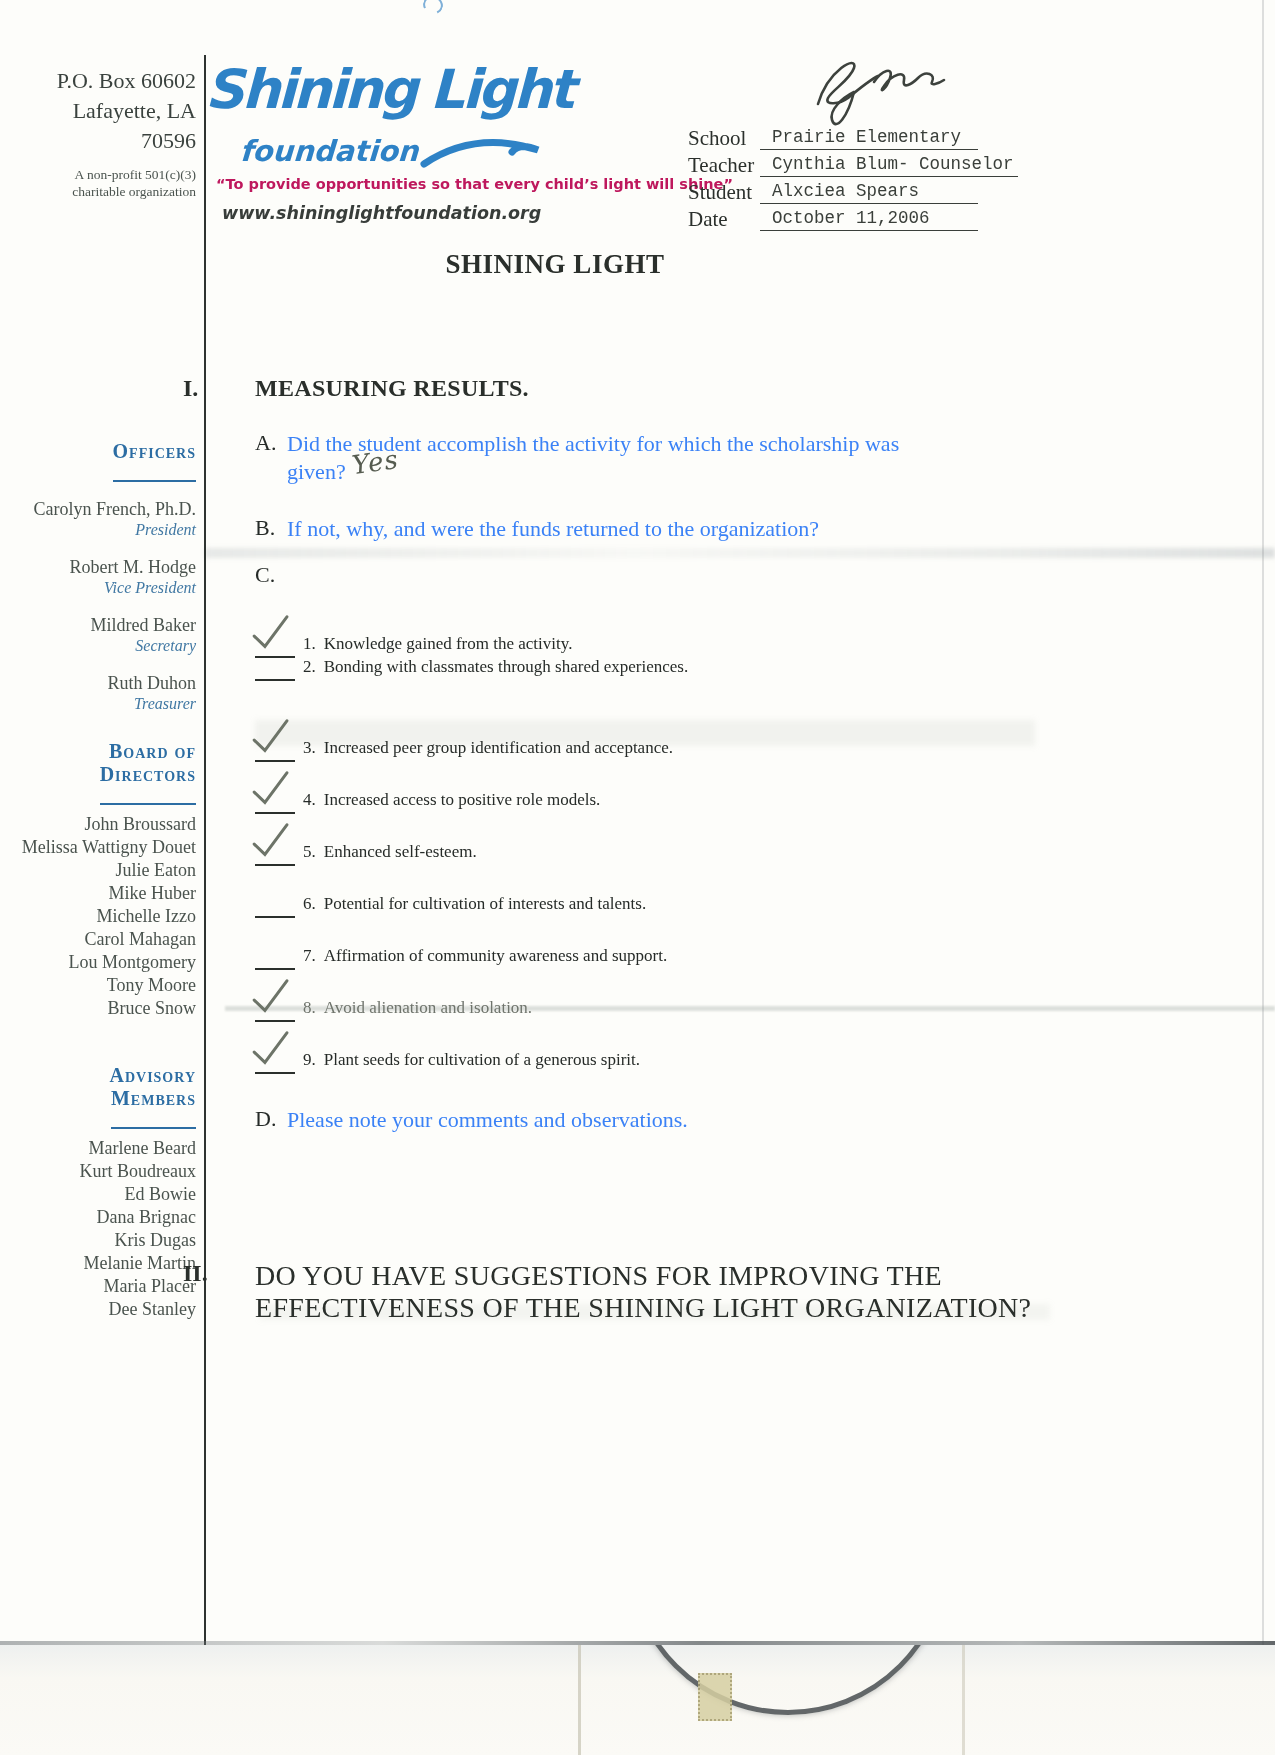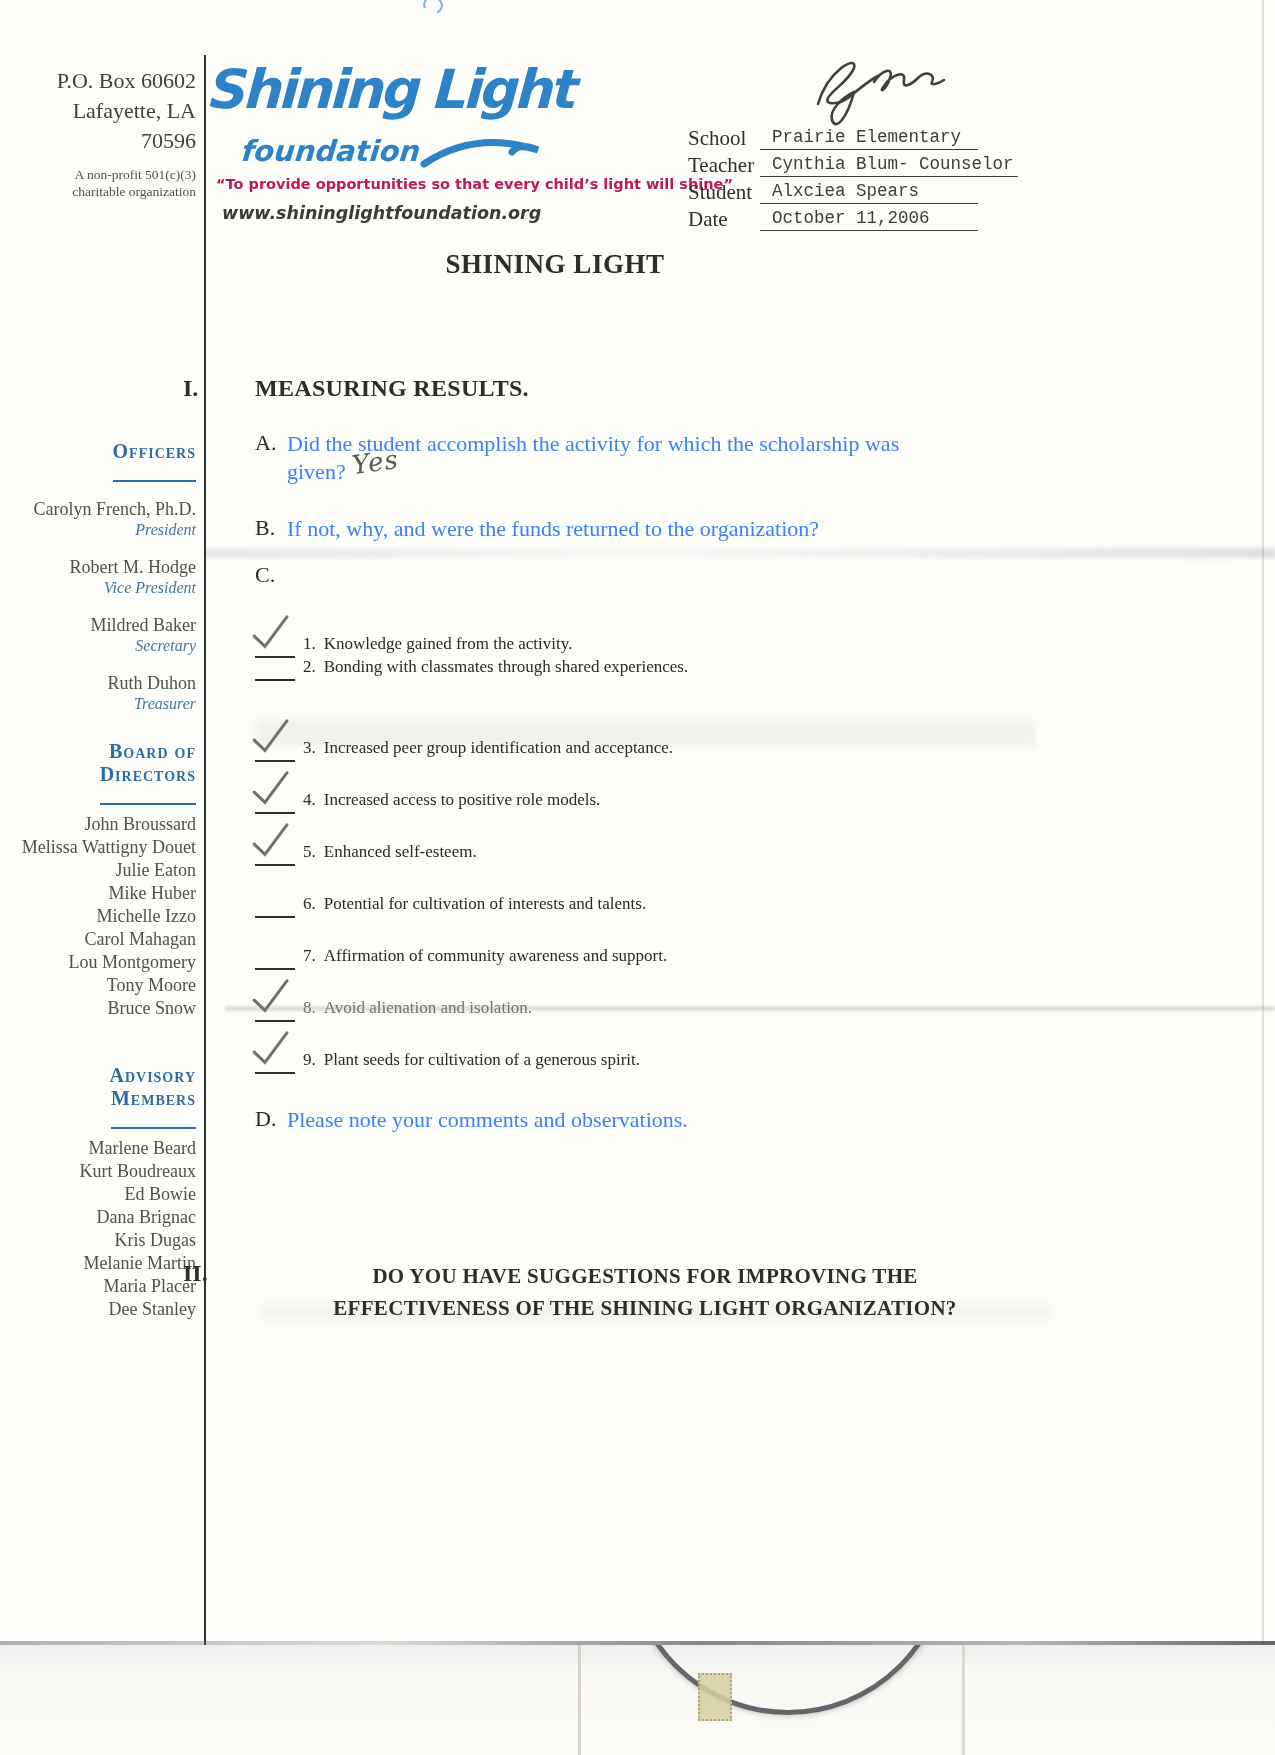--- a/index.html
+++ b/index.html
@@ -52,22 +52,22 @@
             font-style:italic;font-size:26px;color:#565c50;transform:rotate(-8deg);letter-spacing:1px;}
   
   .check-row{position:absolute;left:255px;height:30px;font-size:17px;line-height:28px;white-space:nowrap;}
   .blank{display:inline-block;width:40px;height:22px;border-bottom:2px solid #2b302c;
          vertical-align:bottom;margin-right:8px;}
   .check-num{margin-right:8px;}
   .check-mark{position:absolute;left:-8px;top:-18px;}
   .check-mark svg{transform:rotate(-4deg);}
   .faded{color:#6f746c;filter:blur(.4px);}
   
-  .sec2-text{position:absolute;left:255px;top:1260px;width:780px;font-weight:bold;
-             font-size:21px;line-height:32px;letter-spacing:.3px;color:#2a2f2b;text-align:center;}
+  .sec2-text{position:absolute;left:255px;top:1260px;width:780px;font-weight:normal;
+             font-size:28px;line-height:32px;letter-spacing:.3px;color:#2a2f2b;}
   
   .smudge{position:absolute;pointer-events:none;}
   .smudge-a{top:548px;left:205px;width:1070px;height:10px;filter:blur(2px);
     background:linear-gradient(90deg,rgba(140,150,155,.20),rgba(140,150,155,.05) 40%,rgba(140,150,155,.16) 75%,rgba(140,150,155,.28));}
   .smudge-b{top:720px;left:255px;width:780px;height:26px;background:rgba(148,153,148,.11);filter:blur(3px);}
   .smudge-c{top:1006px;left:225px;width:1050px;height:5px;background:rgba(128,138,133,.26);filter:blur(1px);}
   .smudge-d{top:1304px;left:260px;width:790px;height:16px;background:rgba(148,153,148,.09);filter:blur(3px);}
   .blue-mark{position:absolute;left:423px;top:-4px;width:16px;height:14px;border:2.5px solid #7fb0d8;
              border-radius:50%;border-bottom-color:transparent;transform:rotate(20deg);}
   

